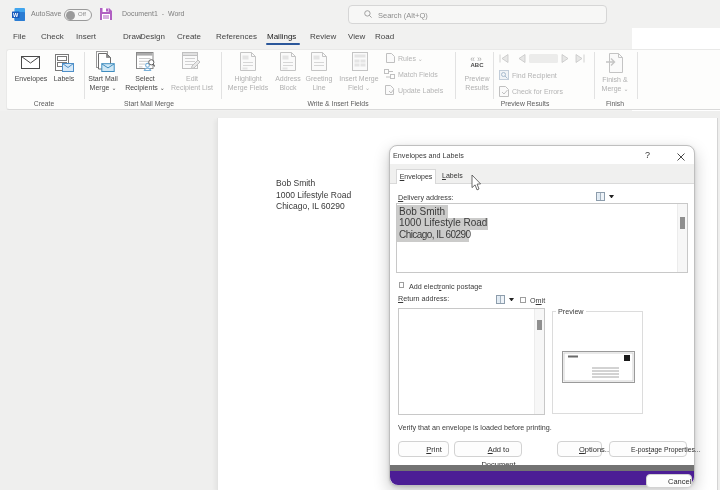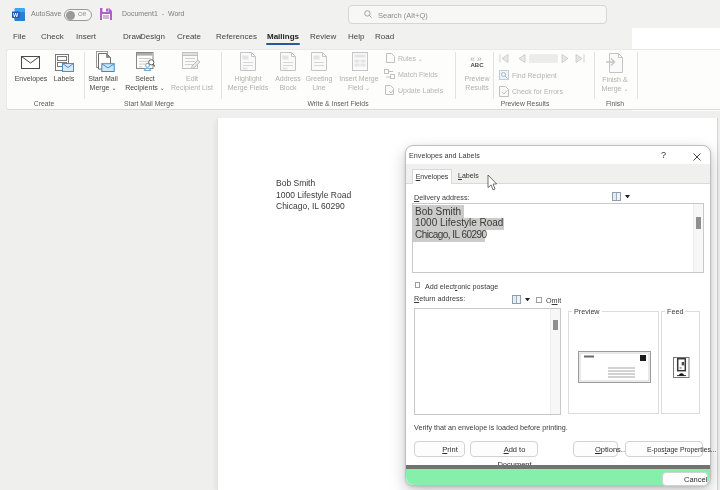--- a/index.html
+++ b/index.html
@@ -27,36 +27,36 @@
   .vsep { position:absolute; top:4px; height:47px; width:1px; background:#e2e2e2; }
   .smalltext { position:absolute; font-size:7px; color:#b4b4b4; }
   .caret { font-size:6px; }
 
   
   #docarea { left:0; top:111px; width:720px; height:379px; background:#efefee; }
   #page { position:absolute; left:217px; top:7px; width:501px; height:372px; background:#ffffff; border-right:1px solid #d4d4d4; border-left:1px solid #e3e3e2; box-shadow:-2px 2px 4px rgba(0,0,0,0.05); }
   #doctext { position:absolute; left:58px; top:60px; font-size:8.5px; color:#383838; line-height:11.7px; }
 
   
-  #dialog { left:389px; top:145px; width:306px; height:341px; background:#ffffff; border:1px solid #bfbfbf; border-radius:8px; box-shadow:0 6px 16px rgba(0,0,0,0.22), 0 1px 3px rgba(0,0,0,0.12);margin-left:16px; }
+  #dialog { left:389px; top:145px; width:306px; height:341px; background:#ffffff; border:1px solid #bfbfbf; border-radius:8px; box-shadow:0 6px 16px rgba(0,0,0,0.22), 0 1px 3px rgba(0,0,0,0.12); }
   #dlgtitle { position:absolute; left:3px; top:5px; font-size:7.2px; color:#3a3a3a; }
   #dlghelp { position:absolute; left:255px; top:4px; font-size:9px; color:#333; }
   #tabstrip { position:absolute; left:0; top:18px; width:304px; height:20px; background:#f0f0ef; border-bottom:1px solid #dadada; }
   #tab1 { position:absolute; left:6px; top:5px; width:40px; height:15px; background:#fff; border:1px solid #d8d8d8; border-bottom:none; font-size:7px; color:#333; text-align:center; line-height:13px; }
   #tab2 { position:absolute; left:52px; top:8px; font-size:7px; color:#333; }
   .dlabel { position:absolute; font-size:7.2px; color:#3a3a3a; }
   .dtext { font-size:10px; color:#3a3a3a; line-height:11.9px; position:relative; }
   .tarea { position:absolute; background:#fff; border:1px solid #c8c8c8; }
   .sbar { position:absolute; width:10px; background:#f7f7f7; border-left:1px solid #ececec; }
   .sthumb { position:absolute; left:2px; width:5px; background:#8f8f8f; }
   .cb { position:absolute; width:5.5px; height:5.5px; border:1px solid #9e9e9e; border-radius:0; background:#fff; }
   .fieldset { position:absolute; border:1px solid #dcdcdc; }
   .flegend { position:absolute; top:-5px; left:3px; background:#fff; padding:0 2px; font-size:7.2px; color:#3a3a3a; }
   .btn { position:absolute; height:16px; background:#fdfdfd; border:1px solid #d2d2d2; border-radius:4px; font-size:7.5px; color:#2e2e2e; text-align:center;padding-left:21px; }
-  #dlgfooter { position:absolute; left:0; top:319px; width:304px; height:20px; background:#86efac; border-top:4px solid #737373; border-radius:0 0 8px 8px; }
+  #dlgfooter { position:absolute; left:0; top:319px; width:304px; height:20px; background:#4c1d95; border-top:6px solid #737373; border-radius:0 0 8px 8px; }
   u.acc { text-decoration:underline; text-underline-offset:1px; }
   .hlb { position:absolute; background:#cbcbca; }
 </style>
 </head>
 <body>
 <div id="root">
 
   <div id="titlebar" class="abs">
 
     <svg class="abs" style="left:12px;top:8px" width="13" height="13" viewBox="0 0 13 13">
@@ -90,24 +90,24 @@
   </div>
 
   <div id="menurow" class="abs">
     <div class="mtab" style="left:13px;">File</div>
     <div class="mtab" style="left:41px;">Check</div>
     <div class="mtab" style="left:76px;">Insert</div>
     <div class="mtab" style="left:112px;margin-left:11px;">Draw</div>
     <div class="mtab" style="left:140px;">Design</div>
     <div class="mtab" style="left:177px;">Create</div>
     <div class="mtab" style="left:216px;">References</div>
-    <div class="mtab" style="left:267px;font-weight:bold;color:#222;text-align:right;">Mailings</div>
+    <div class="mtab" style="left:267px;font-weight:normal;color:#222;text-align:right;">Mailings</div>
     <div class="abs" style="left:266px;top:15px;width:34px;height:2px;background:#2b579a;border-radius:1px;"></div>
     <div class="mtab" style="left:310px;">Review</div>
-    <div class="mtab" style="left:348px;">Help</div>
+    <div class="mtab" style="left:348px;">View</div>
     <div class="mtab" style="left:375px;">Road</div>
   </div>
 
   <div id="ribbon" class="abs">
     <div id="ribbonpanel"></div>
 
     <svg class="abs" style="left:21px;top:8px" width="19" height="13" viewBox="0 0 19 13">
       <rect x="0.5" y="0.5" width="18" height="12" fill="#fff" stroke="#4a4a4a"></rect>
       <path d="M0.5 0.5 L9.5 7 L18.5 0.5" fill="none" stroke="#4a4a4a"></path>
     </svg>
@@ -320,31 +320,20 @@
         <rect x="62" y="4" width="6" height="6" fill="#1a1a1a"></rect>
         <g stroke="#9c9c9c" stroke-width="0.9">
           <line x1="30" y1="17" x2="57" y2="17"></line>
           <line x1="30" y1="20" x2="57" y2="20"></line>
           <line x1="30" y1="23" x2="57" y2="23"></line>
           <line x1="30" y1="26" x2="57" y2="26"></line>
         </g>
       </svg>
     </div>
 
-    <div class="fieldset" style="left:255px;top:165px;width:39px;height:103px;">
-      <div class="flegend">Feed</div>
-      <svg style="position:absolute;left:11px;top:45px;" width="17" height="21" viewBox="0 0 17 21">
-        <rect x="0.5" y="0.5" width="15.5" height="20" fill="#fff" stroke="#6a6a6a" stroke-width="0.9"></rect>
-        <rect x="4.7" y="1.7" width="7.6" height="12" fill="#fff" stroke="#383838" stroke-width="1.5"></rect>
-        <rect x="8.7" y="5" width="2.4" height="3.4" fill="#4a4a4a"></rect>
-        <rect x="6.6" y="10.2" width="2" height="1.4" fill="#8a8a8a"></rect>
-        <path d="M6 18.4 a2.4 2.1 0 0 1 5 0 z" fill="#111"></path>
-        <line x1="4" y1="18.6" x2="13" y2="18.6" stroke="#111" stroke-width="0.9"></line>
-      </svg>
-    </div>
 
     <div class="dlabel" style="left:8px;top:277px;">Verify that an envelope is loaded before printing.</div>
 
     <div class="btn" style="left:8px;top:295px;width:51px;line-height:15px;"><u class="acc">P</u>rint</div>
     <div class="btn" style="left:64px;top:295px;width:68px;line-height:15px;"><u class="acc">A</u>dd to Document</div>
     <div class="btn" style="left:167px;top:295px;width:45px;line-height:15px;"><u class="acc">O</u>ptions...</div>
     <div class="btn" style="left:219px;top:295px;width:78px;line-height:15px;font-size:6.8px;white-space:nowrap;">E-pos<u class="acc">t</u>age Properties...</div>
 
     <div id="dlgfooter">
       <div class="btn" style="left:256px;top:3px;width:46px;height:14px;line-height:13px;">Cancel</div>

